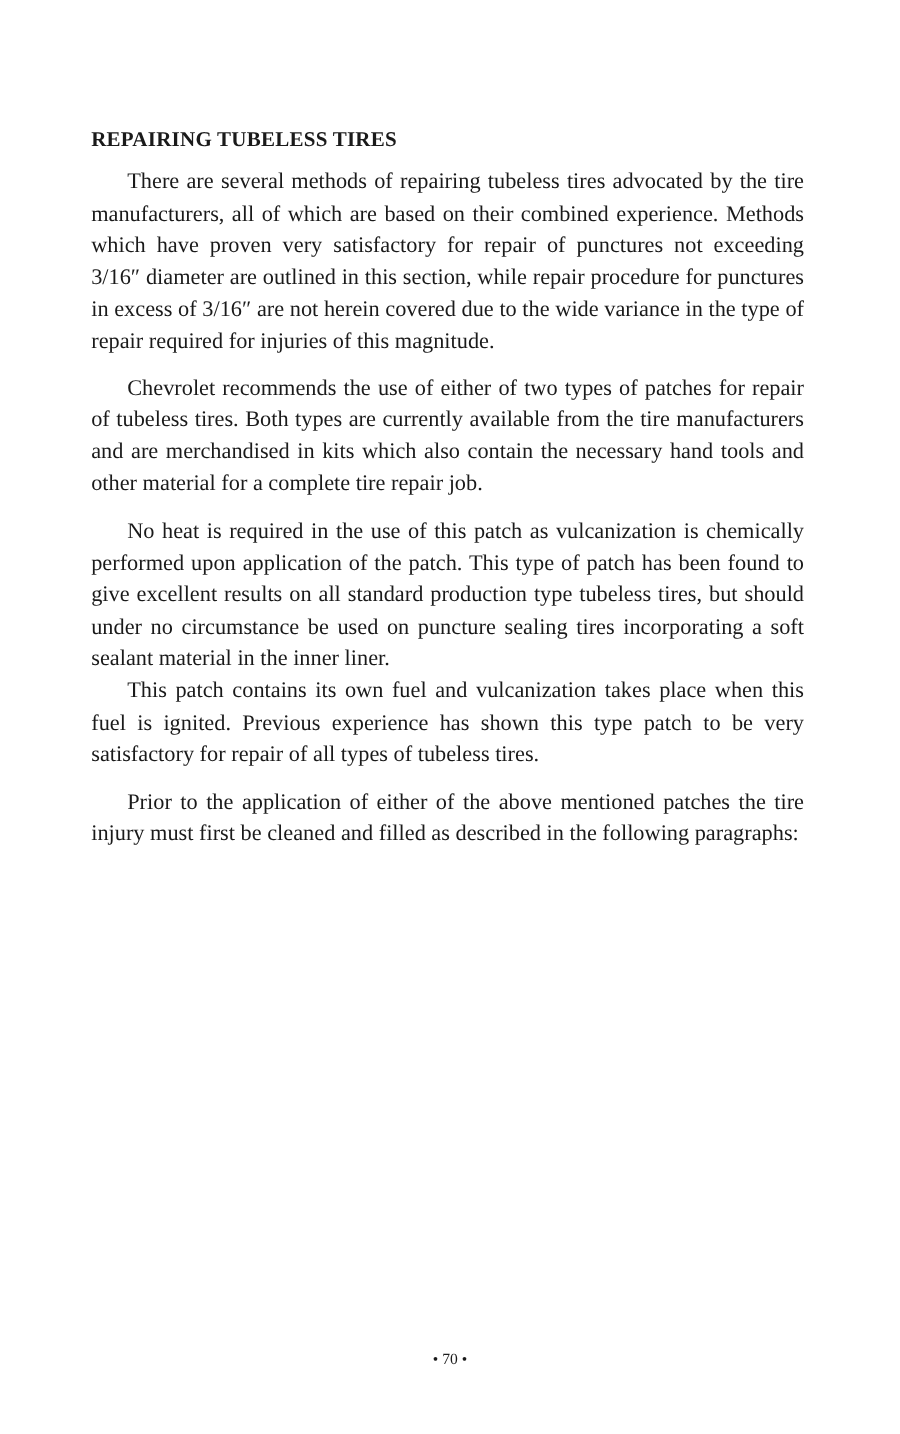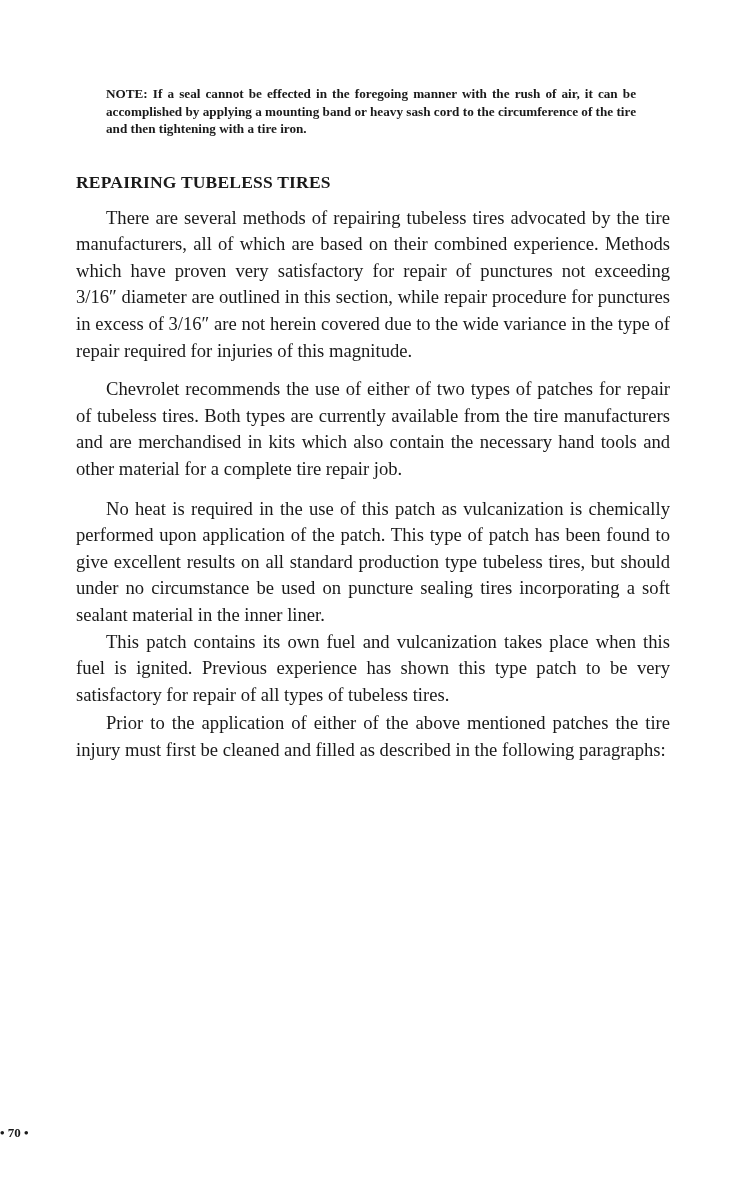--- a/index.html
+++ b/index.html
@@ -23,31 +23,30 @@
     font-size: 18.6px; line-height: 26.6px; text-align: justify;
     text-indent: 30px; margin: 0;
   }
   .p1 { margin-top: 12px; }
   .p2 { margin-top: 12px; }
   .p3 { margin-top: 14px; }
   .p4 { margin-top: 6px; }
   .p5 { margin-top: 13px; }
   .p6 { margin-top: 13px; }
   .p7 { margin-top: 0; }
-  .p8 { margin-top: 2px; }
+  .p8 { margin-top: 13px; }
   .folio {
-    position: absolute; top: 1125px; left: 0; width: 750px; 
-    font-weight: bold; font-size: 13px;
+    position: absolute; top: 1125px; left: 0; width: 750px; text-align: center;
+    font-weight: normal; font-size: 13px;
   }
 </style>
 </head>
 <body>
 
 <div class="page">
-  <p class="note">NOTE: If a seal cannot be effected in the foregoing manner with the rush of air, it can be accomplished by applying a mounting band or heavy sash cord to the circumference of the tire and then tightening with a tire iron.</p>
   <div class="heading">REPAIRING TUBELESS TIRES</div>
   <p class="para p1">There are several methods of repairing tubeless tires advocated by the tire manufacturers, all of which are based on their combined experience. Methods which have proven very satisfactory for repair of punctures not exceeding 3/16″ diameter are outlined in this section, while repair procedure for punctures in excess of 3/16″ are not herein covered due to the wide variance in the type of repair required for injuries of this magnitude.</p>
   <p class="para p2">Chevrolet recommends the use of either of two types of patches for repair of tubeless tires. Both types are currently available from the tire manufacturers and are merchandised in kits which also contain the necessary hand tools and other material for a complete tire repair job.</p>
   <p class="para p5">No heat is required in the use of this patch as vulcanization is chemically performed upon application of the patch. This type of patch has been found to give excellent results on all standard production type tubeless tires, but should under no circumstance be used on puncture sealing tires incorporating a soft sealant material in the inner liner.</p>
   <p class="para p7">This patch contains its own fuel and vulcanization takes place when this fuel is ignited. Previous experience has shown this type patch to be very satisfactory for repair of all types of tubeless tires.</p>
   <p class="para p8">Prior to the application of either of the above mentioned patches the tire injury must first be cleaned and filled as described in the following paragraphs:</p>
 </div>
 
 <div class="folio">• 70 •</div>
 

